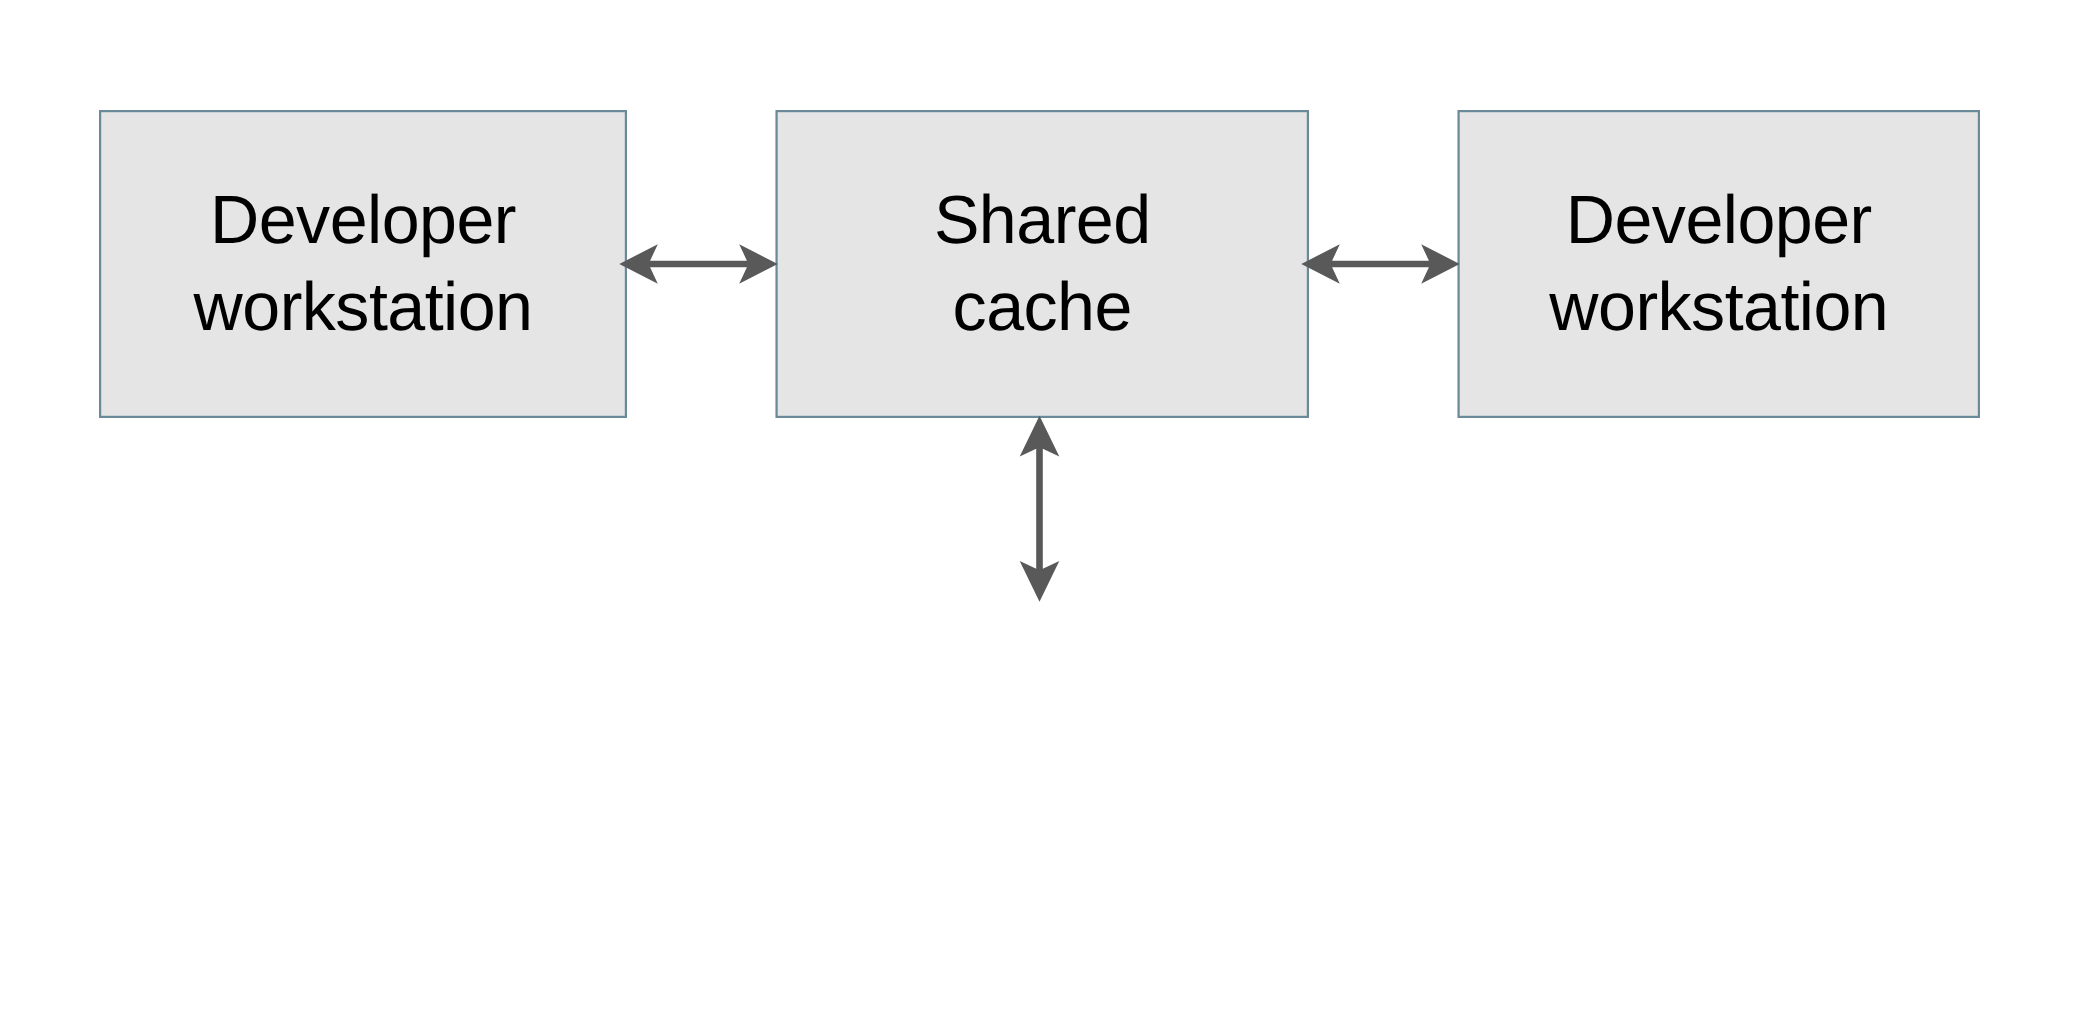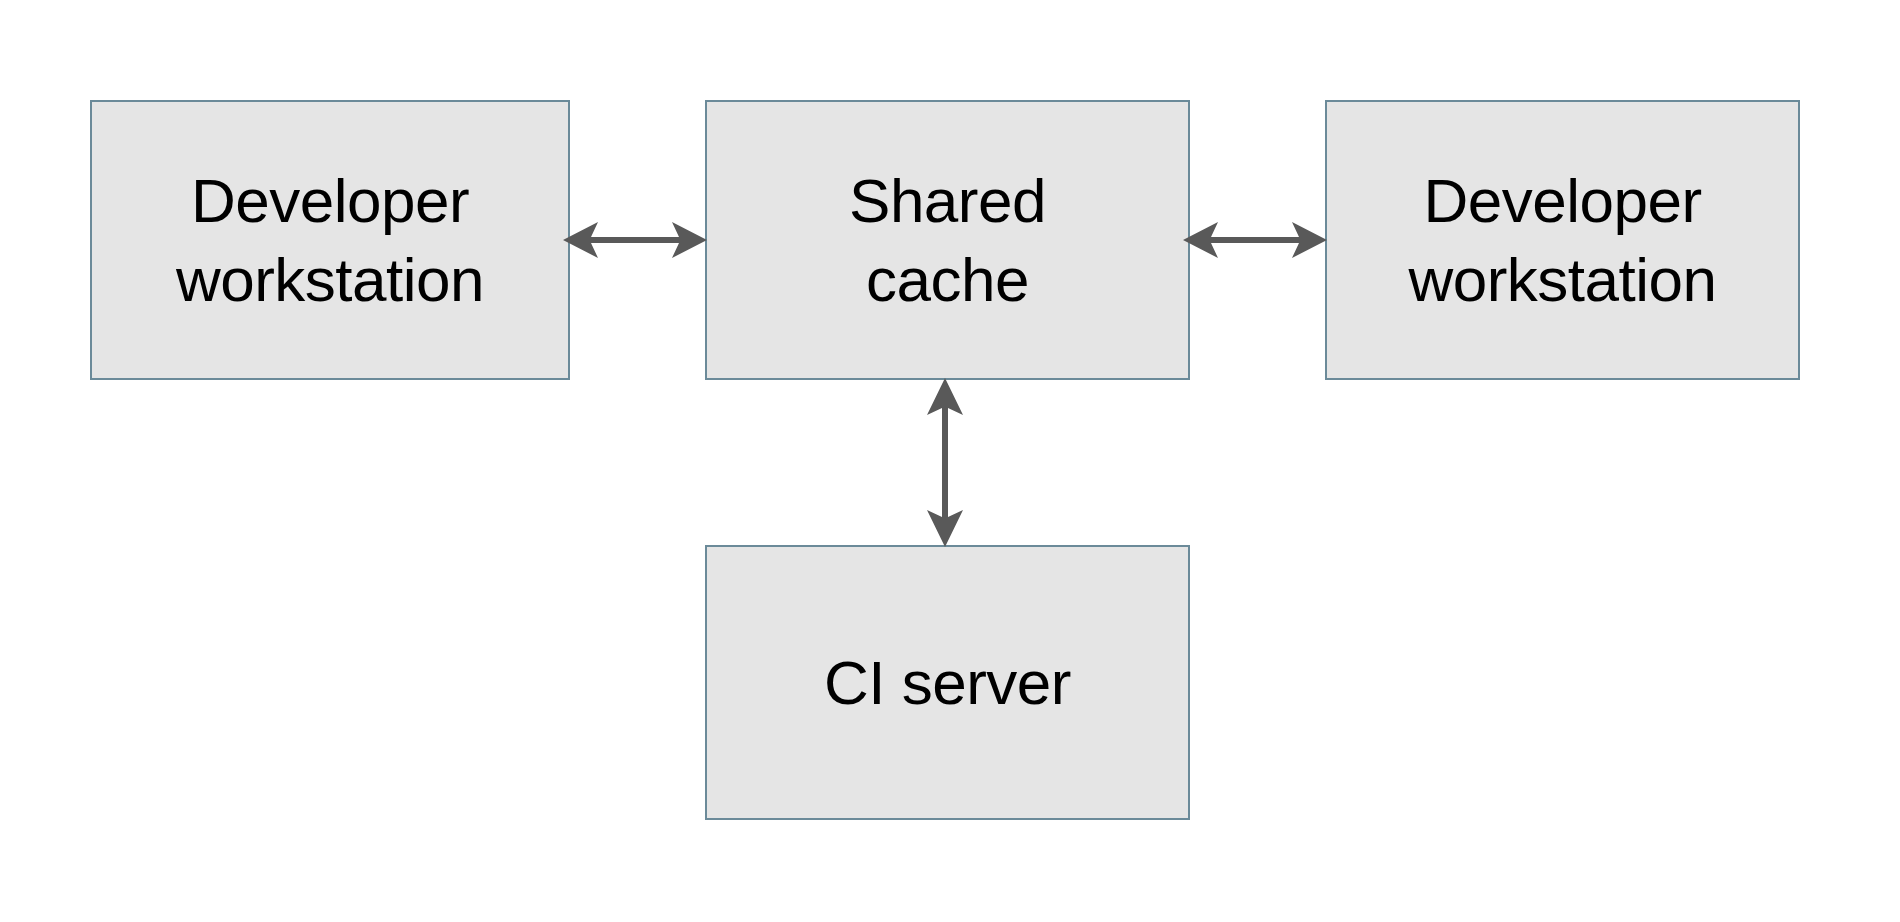--- a/index.html
+++ b/index.html
@@ -76,23 +76,20 @@
   <div class="node-box" id="node-shared">
     <span class="node-label">Shared
 cache</span>
   </div>
 
   <div class="node-box" id="node-dev-right">
     <span class="node-label">Developer
 workstation</span>
   </div>
 
-  <div class="node-box" id="node-ci">
-    <span class="node-label">CI server</span>
-  </div>
 
   <svg class="connector" id="connector-left-shared" viewBox="0 0 150 70">
     <path class="arrow-shape" d="M 3 35
              L 38 17
              L 31 32
              L 119 32
              L 112 17
              L 147 35
              L 112 53
              L 119 38

